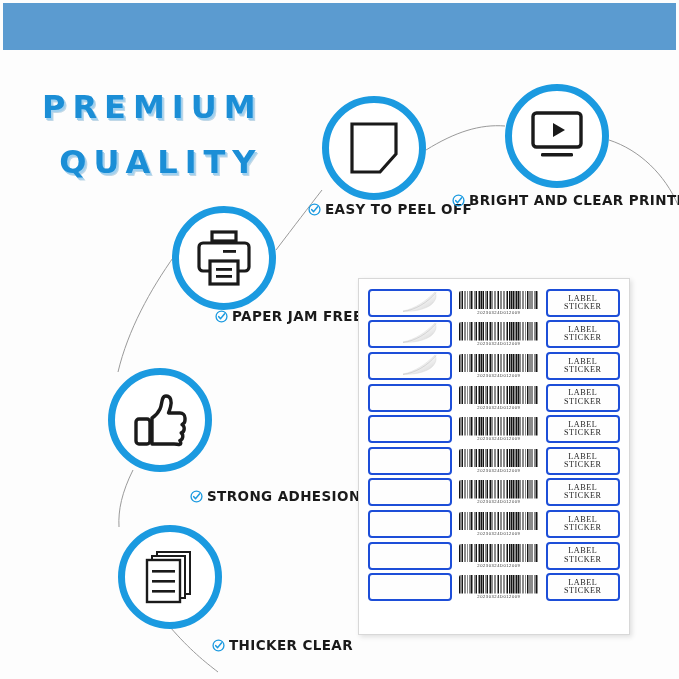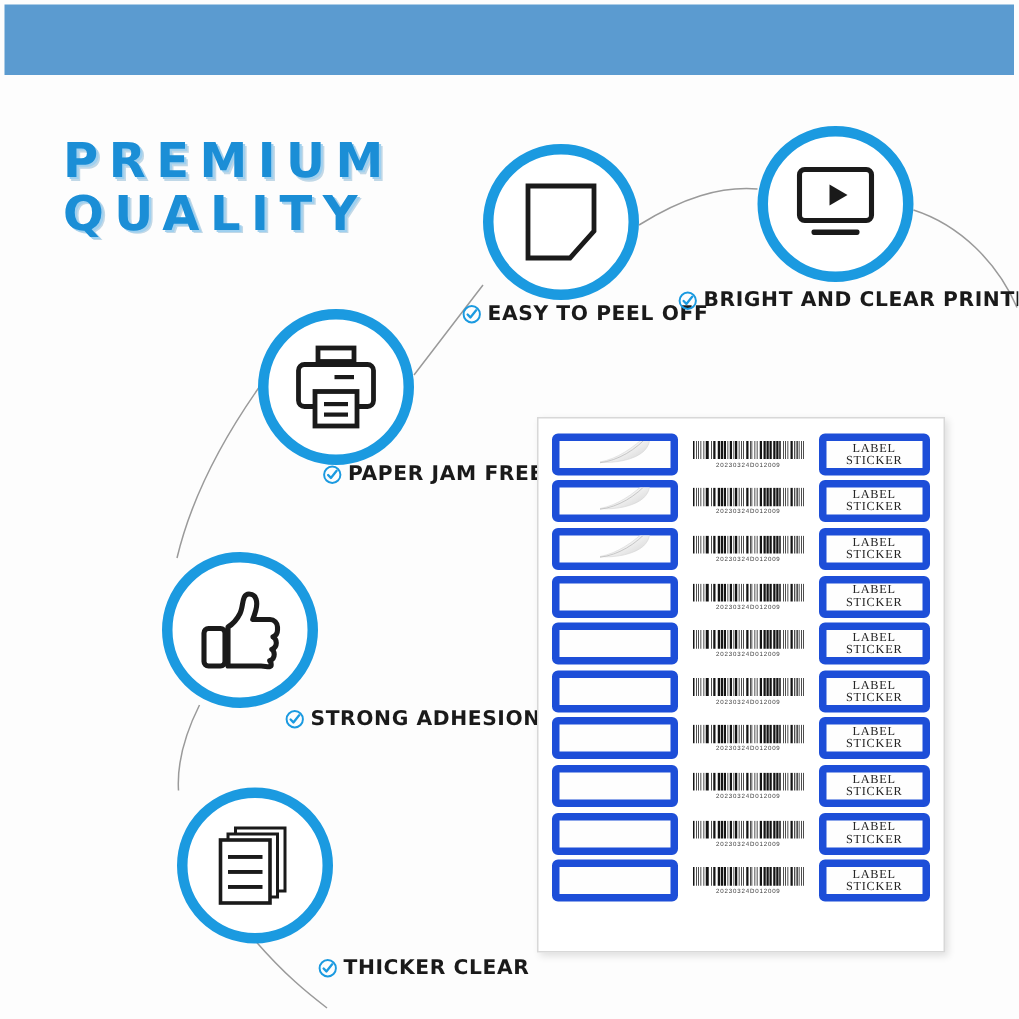--- a/index.html
+++ b/index.html
@@ -33,21 +33,21 @@
   }
   #headline .hl-line{
     display:block;
     font-family:"DejaVu Sans", sans-serif;
     font-weight:700;
     font-size:32px;
     letter-spacing:7px;
     color:#1b8ed6;
     text-shadow:1.5px 1.5px 0 #9fd0ef, 2.5px 2.5px 0 rgba(120,170,205,.45);
   }
-  #headline .hl-line.l2{margin-top:5px;}
+  #headline .hl-line.l2{margin-top:25px;text-align:right;}
 
   
   #connectors{
     position:absolute;left:0;top:0;
     width:679px;height:679px;
     pointer-events:none;
   }
 
   
   .feature{position:absolute;}
@@ -80,21 +80,21 @@
   #f-peel   .circle{left:322px; top:96px;  width:104px;height:104px;}
   #f-peel   .cap   {left:308px; top:201px;}
 
   #f-print  .circle{left:505px; top:84px;  width:104px;height:104px;}
   #f-print  .cap   {left:452px; top:192px;}
 
   #f-jam    .circle{left:172px; top:206px; width:104px;height:104px;}
   #f-jam    .cap   {left:215px; top:308px;}
 
   #f-adh    .circle{left:108px; top:368px; width:104px;height:104px;}
-  #f-adh    .cap   {left:190px; top:471px;align-items:center;}
+  #f-adh    .cap   {left:190px; top:488px;align-items:center;}
 
   #f-thick  .circle{left:118px; top:525px; width:104px;height:104px;}
   #f-thick  .cap   {left:212px; top:637px;}
 
   
   #sheet{
     position:absolute;
     left:358px;top:278px;
     width:272px;height:357px;
     background:#ffffff;
@@ -104,21 +104,21 @@
     padding:8px 9px;
   }
   .srow{
     display:flex;
     align-items:center;
     gap:5px;
     height:31.6px;
   }
   .cell{
     box-sizing:border-box;
-    border:5px solid #1d4ed8;
+    border:2px solid #1d4ed8;
     border-radius:4px;
     background:#fefefe;
     height:28px;
     position:relative;
     overflow:hidden;
   }
   .c-blank{width:86px;}
   .c-bar  {width:85px; display:flex;flex-direction:column;
            align-items:center;justify-content:center;
            border-color:transparent;background:transparent;}

